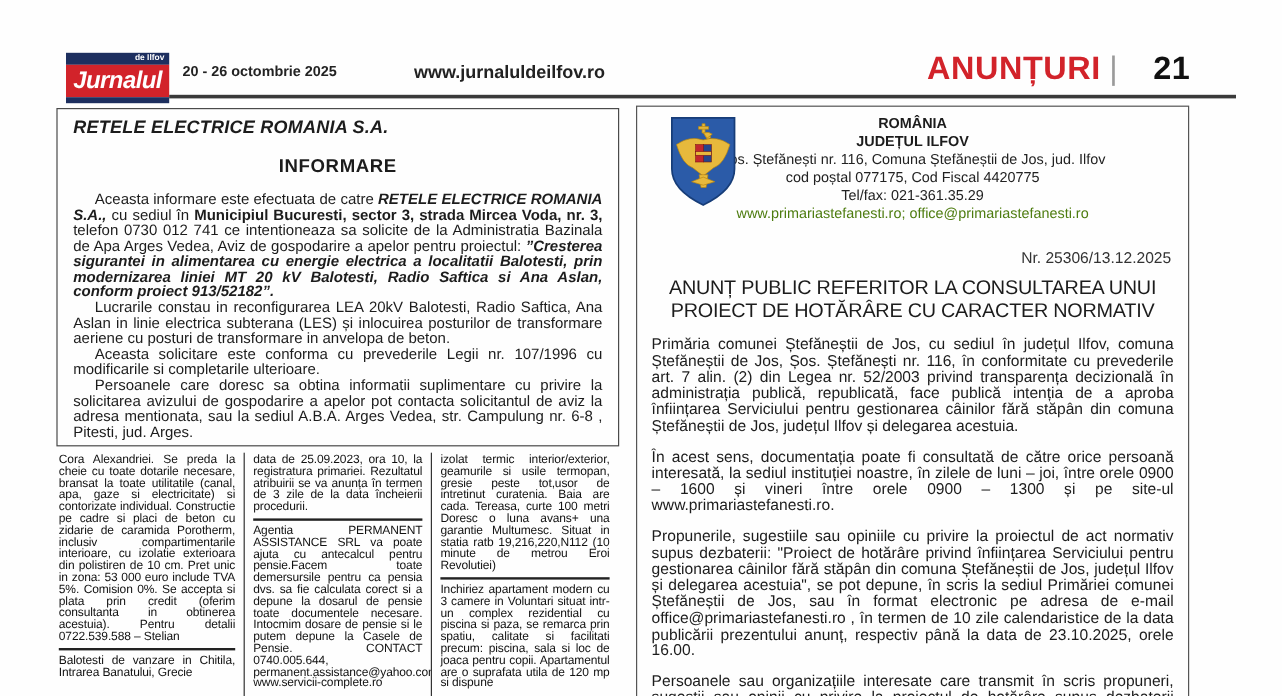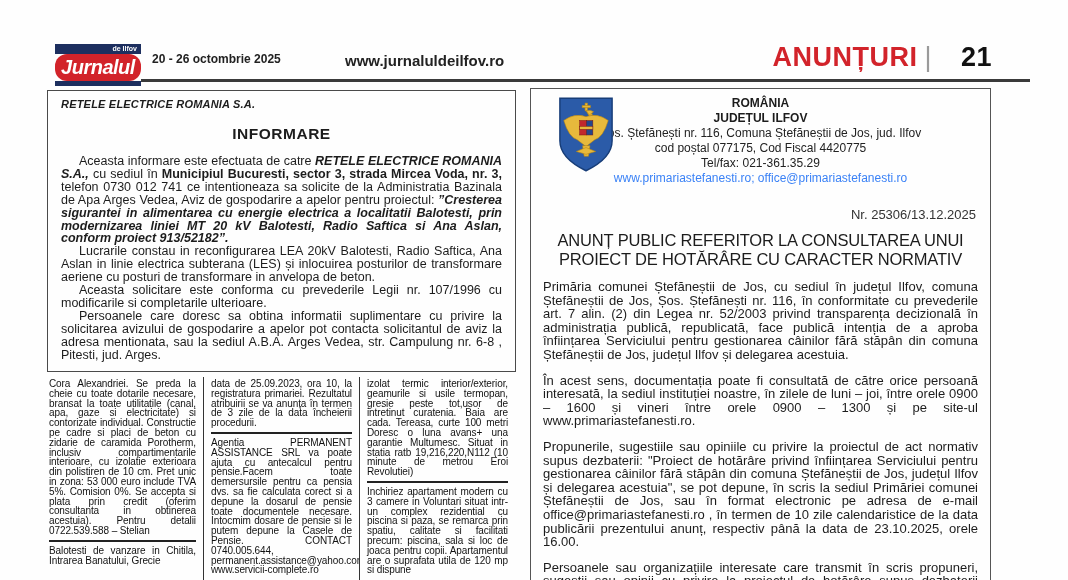--- a/index.html
+++ b/index.html
@@ -3,33 +3,33 @@
 <meta charset="utf-8">
 <style>
   * { margin:0; padding:0; box-sizing:border-box; }
   body { font-family:"Liberation Sans", sans-serif; background:#ffffff; color:#1c1c1c; }
   .page { position:relative; width:1068px; height:580px; background:#fefefe; overflow:hidden; }
 
   
   .masthead { position:absolute; left:0; top:0; width:1068px; height:90px; }
   .logo { position:absolute; left:55px; top:44px; width:86px; height:42px; }
   .logo-top { background:#1d2f5f; color:#fff; font-size:7px; font-weight:700; text-align:right; padding:1px 4px 1px 0; height:10px; }
-  .logo-main { background:#d2232a; color:#fff; font-weight:700; font-style:italic; font-size:20px; text-align:center; height:27px; line-height:26px; letter-spacing:-0.5px;border-radius:12px; }
+  .logo-main { background:#d2232a; color:#fff; font-weight:700; font-style:italic; font-size:20px; text-align:center; height:27px; line-height:26px; letter-spacing:-0.5px; }
   .logo-bottom { background:#1d2f5f; height:5px; }
   .mast-date { position:absolute; left:152px; top:52px; font-size:12px; font-weight:700; color:#222; }
   .mast-site { position:absolute; left:345px; top:52px; font-size:15px; font-weight:700; color:#222; }
   .mast-section { position:absolute; right:76px; top:42px; font-size:27px; font-weight:700; letter-spacing:0.5px; }
   .mast-section .red { color:#d2232a; }
   .mast-section .bar { color:#9a9a9a; font-weight:400; margin:0 1px 0 7px; }
   .mast-section .num { color:#111;margin-left:28px; }
   .mast-rule { position:absolute; left:141px; top:79px; width:889px; height:3px; background:#3a3a3a; }
 
   
   .inf-box { position:absolute; left:47px; top:90px; width:469px; height:282px; border:1.5px solid #4a4a4a; padding:7px 13px 4px 13px; overflow:hidden; }
-  .inf-company { font-size:11px; font-weight:700; font-style:italic; letter-spacing:0.2px; }
+  .inf-company { font-size:15px; font-weight:700; font-style:italic; letter-spacing:0.2px; }
   .inf-title { text-align:center; font-size:15.5px; font-weight:700; margin:15px 0 12px 0; letter-spacing:0.5px; }
   .inf-body .para { font-size:12.5px; line-height:12.9px; text-align:justify; }
   .inf-body .para.indent { text-indent:18px; }
   .b { font-weight:700; }
   .i { font-style:italic; }
 
   
   .classifieds { position:absolute; left:47px; top:377px; width:469px; height:203px; display:flex; overflow:hidden; }
   .cl-col { width:156px; padding:2px 7px 0 2px; overflow:hidden; }
   .cl-col + .cl-col { border-left:1.5px solid #333; padding-left:7px; }
@@ -38,21 +38,21 @@
 
   
   .pub-box { position:absolute; left:530px; top:88px; width:461px; height:500px; border:1.5px solid #555; padding:6px 12px 4px 12px; overflow:hidden; }
   .pub-header { position:relative; min-height:108px; }
   .coat { position:absolute; left:14px; top:2px; width:58px; height:76px; }
   .pub-head-lines { text-align:center; padding-top:1px; }
   .ph-country { font-size:12px; font-weight:700; line-height:15px; }
   .ph-county  { font-size:12px; font-weight:700; line-height:15px; }
   .ph-inst    { font-size:13px; font-weight:700; line-height:16px; }
   .ph-addr, .ph-postal, .ph-tel { font-size:12px; line-height:15px; color:#222; }
-  .ph-web { font-size:12px; line-height:15px; color:#3b82f6; }
+  .ph-web { font-size:12px; line-height:15px; color:#4d7c0f; }
   .pub-nr { text-align:right; font-size:13px; color:#333; margin:4px 2px 0 0; }
   .pub-title { text-align:center; font-size:16.5px; font-weight:400; line-height:18.5px; margin:9px 4px 2px 4px; letter-spacing:-0.2px; }
   .pub-body .para { font-size:13px; line-height:13.6px; text-align:justify; margin-top:12px; }
 </style>
 </head>
 <body>
 
 <div class="page">
 
   <div class="masthead">

